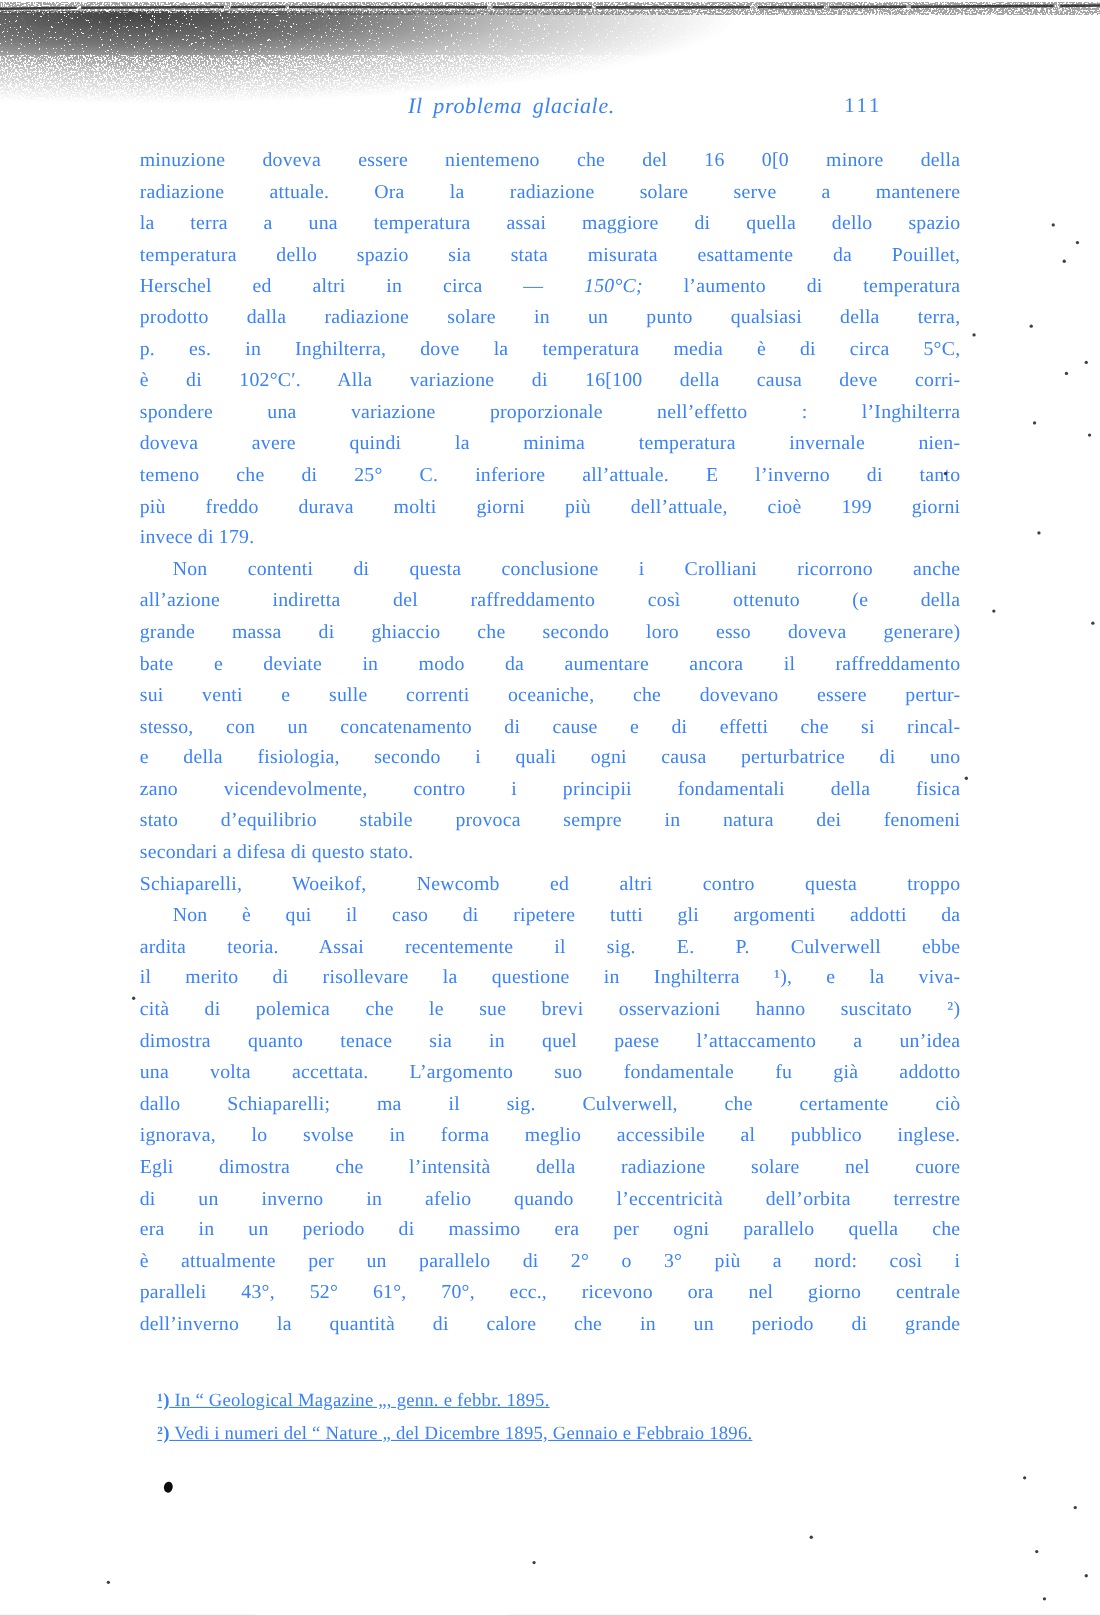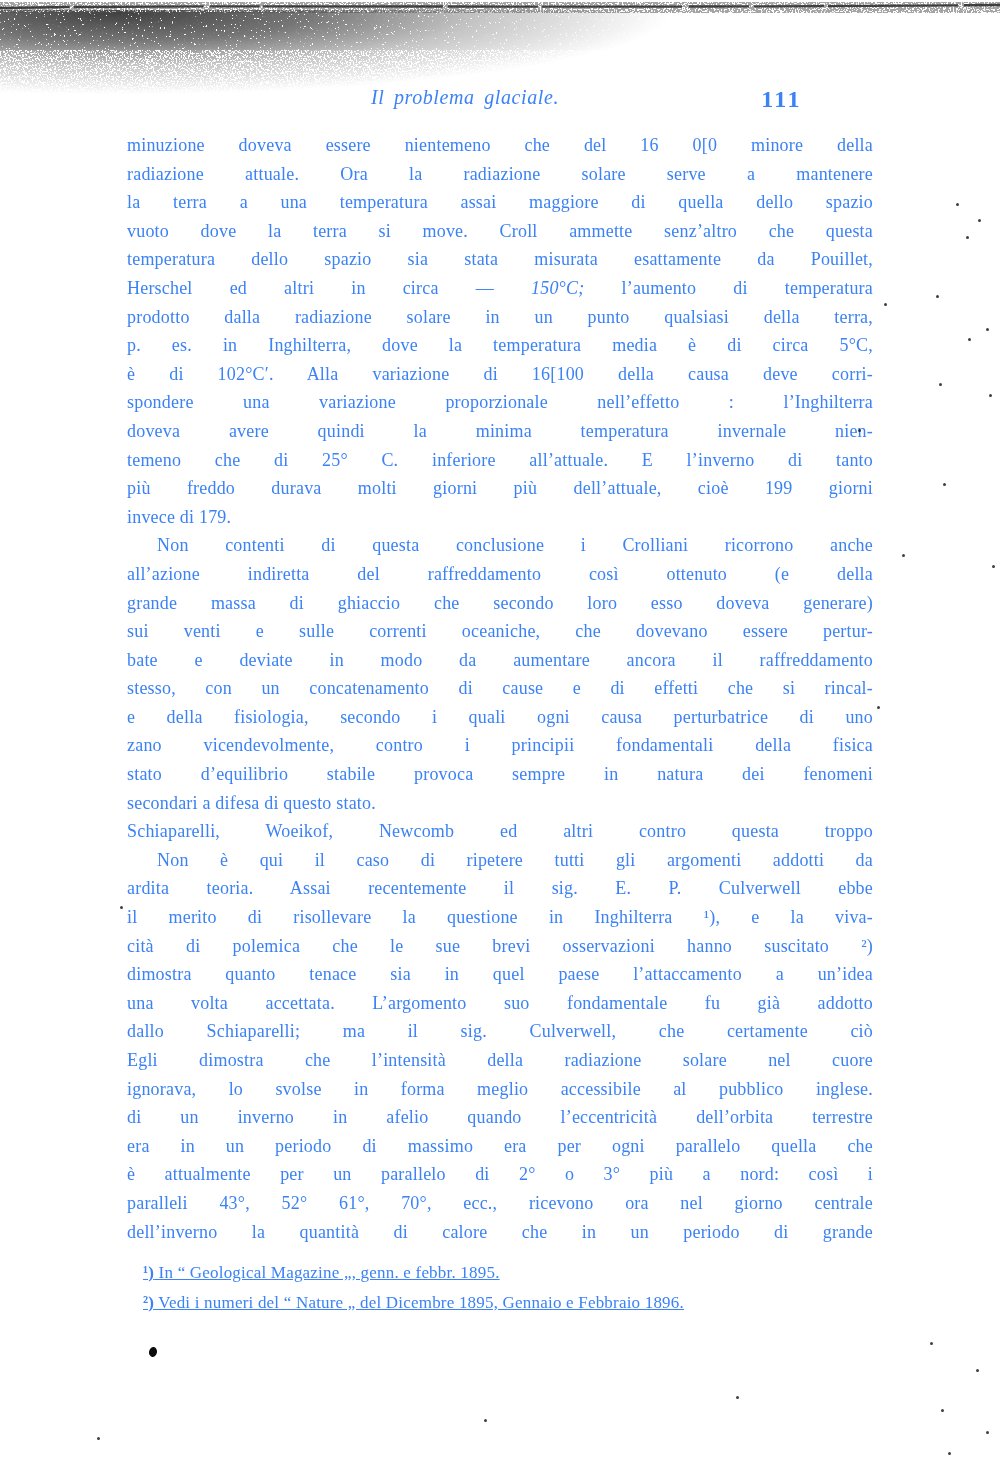--- a/index.html
+++ b/index.html
@@ -18,23 +18,23 @@
   .running-title {
     position:absolute; left:0; right:0; top:0;
     text-align:center;
     font-style:italic;
     font-size:20px;
     letter-spacing:0.6px;
     word-spacing:4px;
   }
   .folio {
     position:absolute; right:0; top:0;
-    font-size:24px;
+    font-size:19px;
     letter-spacing:2.5px;
-    font-weight:bold;
+    font-weight:normal;
   }
   .body-text {
     position:absolute; left:127px; top:131px; width:746px;
     font-size:18px;
     letter-spacing:0.2px;
   }
   .line {
     height:28.6px; line-height:28.6px;
     text-align:justify;
     text-align-last:justify;
@@ -109,55 +109,54 @@
   <div class="header">
     <span class="running-title">Il problema glaciale.</span>
     <span class="folio">111</span>
   </div>
 
   <div class="body-text">
       <div class="para">
         <div class="line"><span>minuzione doveva essere nientemeno che del 16 0[0 minore della</span></div>
         <div class="line"><span>radiazione attuale. Ora la radiazione solare serve a mantenere</span></div>
         <div class="line"><span>la terra a una temperatura assai maggiore di quella dello spazio</span></div>
-        <div class="line"><span>vuoto dove la terra si move. Croll ammette senz’altro che questa</span></div>
         <div class="line"><span>temperatura dello spazio sia stata misurata esattamente da Pouillet,</span></div>
         <div class="line"><span>Herschel ed altri in circa — </span><span class="it">150°C;</span><span> l’aumento di temperatura</span></div>
         <div class="line"><span>prodotto dalla radiazione solare in un punto qualsiasi della terra,</span></div>
         <div class="line"><span>p. es. in Inghilterra, dove la temperatura media è di circa 5°C,</span></div>
         <div class="line"><span>è di 102°C′. Alla variazione di 16[100 della causa deve corri-</span></div>
         <div class="line"><span>spondere una variazione proporzionale nell’effetto : l’Inghilterra</span></div>
         <div class="line"><span>doveva avere quindi la minima temperatura invernale nien-</span></div>
         <div class="line"><span>temeno che di 25° C. inferiore all’attuale. E l’inverno di tanto</span></div>
         <div class="line"><span>più freddo durava molti giorni più dell’attuale, cioè 199 giorni</span></div>
         <div class="line short"><span>invece di 179.</span></div>
       </div>
       <div class="para">
         <div class="line ind"><span>Non contenti di questa conclusione i Crolliani ricorrono anche</span></div>
         <div class="line"><span>all’azione indiretta del raffreddamento così ottenuto (e della</span></div>
         <div class="line"><span>grande massa di ghiaccio che secondo loro esso doveva generare)</span></div>
+        <div class="line"><span>bate e deviate in modo da aumentare ancora il raffreddamento</span></div>
         <div class="line"><span>sui venti e sulle correnti oceaniche, che dovevano essere pertur-</span></div>
-        <div class="line"><span>bate e deviate in modo da aumentare ancora il raffreddamento</span></div>
         <div class="line"><span>stesso, con un concatenamento di cause e di effetti che si rincal-</span></div>
         <div class="line"><span>e della fisiologia, secondo i quali ogni causa perturbatrice di uno</span></div>
         <div class="line"><span>zano vicendevolmente, contro i principii fondamentali della fisica</span></div>
         <div class="line"><span>stato d’equilibrio stabile provoca sempre in natura dei fenomeni</span></div>
         <div class="line short"><span>secondari a difesa di questo stato.</span></div>
       </div>
       <div class="para">
         <div class="line"><span>Schiaparelli, Woeikof, Newcomb ed altri contro questa troppo</span></div>
         <div class="line ind"><span>Non è qui il caso di ripetere tutti gli argomenti addotti da</span></div>
         <div class="line"><span>ardita teoria. Assai recentemente il sig. E. P. Culverwell ebbe</span></div>
         <div class="line"><span>il merito di risollevare la questione in Inghilterra ¹), e la viva-</span></div>
         <div class="line"><span>cità di polemica che le sue brevi osservazioni hanno suscitato ²)</span></div>
         <div class="line"><span>dimostra quanto tenace sia in quel paese l’attaccamento a un’idea</span></div>
         <div class="line"><span>una volta accettata. L’argomento suo fondamentale fu già addotto</span></div>
         <div class="line"><span>dallo Schiaparelli; ma il sig. Culverwell, che certamente ciò</span></div>
+        <div class="line"><span>ignorava, lo svolse in forma meglio accessibile al pubblico inglese.</span></div>
         <div class="line"><span>Egli dimostra che l’intensità della radiazione solare nel cuore</span></div>
-        <div class="line"><span>ignorava, lo svolse in forma meglio accessibile al pubblico inglese.</span></div>
         <div class="line"><span>di un inverno in afelio quando l’eccentricità dell’orbita terrestre</span></div>
         <div class="line"><span>era in un periodo di massimo era per ogni parallelo quella che</span></div>
         <div class="line"><span>è attualmente per un parallelo di 2° o 3° più a nord: così i</span></div>
         <div class="line"><span>paralleli 43°, 52° 61°, 70°, ecc., ricevono ora nel giorno centrale</span></div>
         <div class="line"><span>dell’inverno la quantità di calore che in un periodo di grande</span></div>
       </div>
     </div>
 
   <div class="footnotes">
       <div class="fn"><span class="fnm">¹)</span><span> In “ Geological Magazine „, genn. e febbr. 1895.</span></div>

